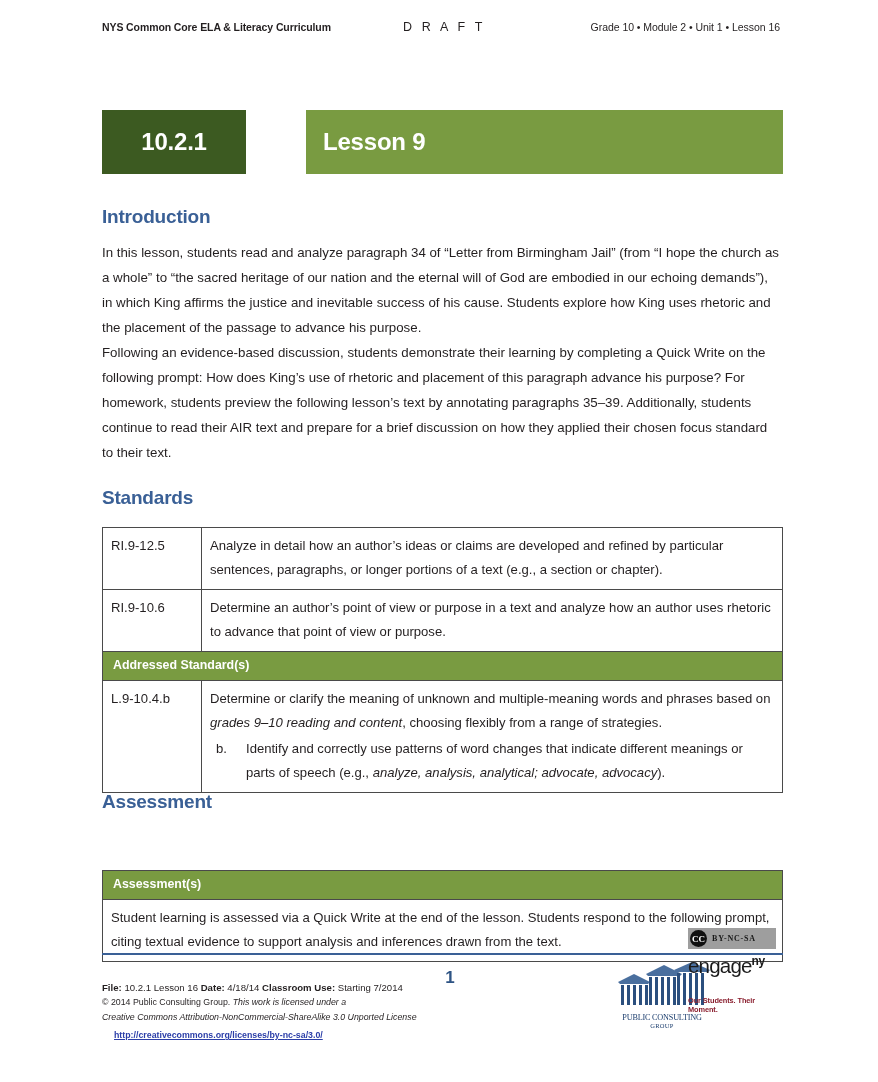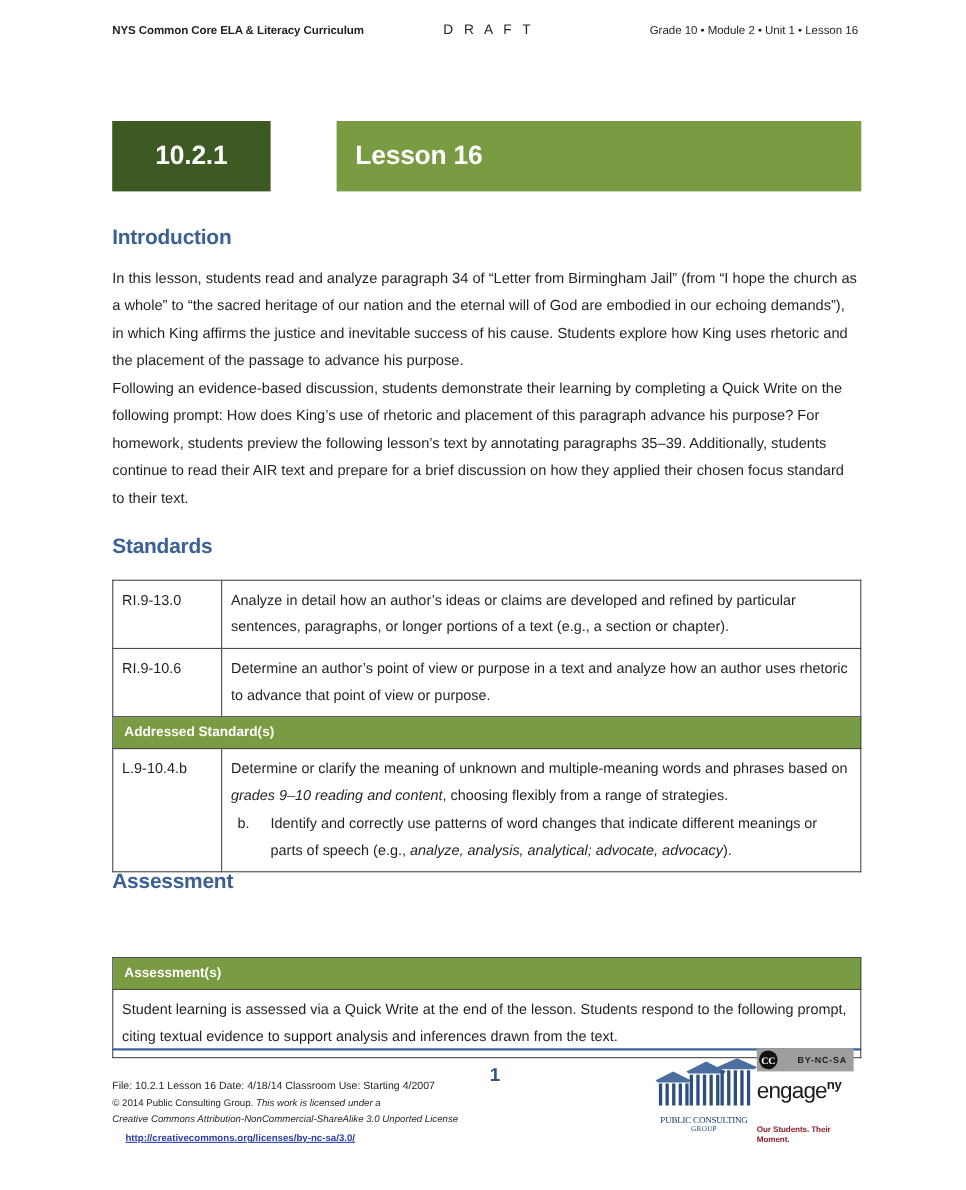--- a/index.html
+++ b/index.html
@@ -160,21 +160,21 @@
     position: absolute;
     left: 102px;
     top: 981px;
     width: 330px;
   }
   .footer-line1 {
     font-size: 9.6px;
     line-height: 14px;
     color: #231f20;
   }
-  .footer-line1 b { font-weight: normal; margin-top: 34px; }
+  .footer-line1 b { font-weight: bold; margin-top: 34px; }
   .footer-line2, .footer-line3 {
     font-size: 8.8px;
     line-height: 14.5px;
     color: #231f20;
   }
   .footer-ital { font-style: italic; }
   .footer-link {
     font-size: 8.8px;
     line-height: 15px;
     color: #2b3ea8;
@@ -190,29 +190,29 @@
     width: 40px;
     text-align: center;
     color: #2e5484;
     font-size: 17px;
     font-weight: bold;
   }
 
   
   .logo-pcg {
     position: absolute;
-    left: 590px;
+    left: 612px;
     top: 962px;
     width: 100px;
     height: 62px;
   }
   .logo-en {
     position: absolute;
     left: 688px;
-    top: 953px;
+    top: 928px;
     width: 98px;
     height: 60px;
   }
   .cc-badge {
     width: 88px;
     height: 21px;
     background: #9e9e9e;
     display: flex;
     align-items: center;
     padding: 0 2px;
@@ -228,22 +228,22 @@
     display: flex;
     align-items: center;
     justify-content: center;
     font-family: "Liberation Serif", serif;
   }
   .cc-text {
     color: #1a1a1a;
     font-size: 8px;
     font-weight: bold;
     letter-spacing: 0.8px;
-    margin-left: 18px;
-    font-family: Liberation Sans, sans-serif;
+    margin-left: 5px;
+    font-family: Liberation Serif, serif;
   }
   .en-word {
     font-size: 20.5px;
     color: #1b1b1b;
     letter-spacing: -0.8px;
     margin-top: 1px;
     line-height: 22px;
     font-family: "Liberation Sans", sans-serif;
   }
   .en-sup {
@@ -282,33 +282,33 @@
 
   <div class="doc-header">
     <div class="hdr-left">NYS Common Core ELA &amp; Literacy Curriculum</div>
     <div class="hdr-center">D R A F T</div>
     <div class="hdr-right">Grade 10 • Module 2 • Unit 1 • Lesson 16</div>
   </div>
 
   <div class="title-banner">
     <div class="banner-code">10.2.1</div>
     <div class="banner-gap"></div>
-    <div class="banner-title">Lesson 16</div>
+    <div class="banner-title">Lesson 9</div>
   </div>
 
   <div class="section-heading" style="top:206px;">Introduction</div>
   <div class="body-para" style="top:240px;">In this lesson, students read and analyze paragraph 34 of “Letter from Birmingham Jail” (from “I hope the church as a whole” to “the sacred heritage of our nation and the eternal will of God are embodied in our echoing demands”), in which King affirms the justice and inevitable success of his cause. Students explore how King uses rhetoric and the placement of the passage to advance his purpose.</div>
   <div class="body-para" style="top:340px;">Following an evidence-based discussion, students demonstrate their learning by completing a Quick Write on the following prompt: How does King’s use of rhetoric and placement of this paragraph advance his purpose? For homework, students preview the following lesson’s text by annotating paragraphs 35–39. Additionally, students continue to read their AIR text and prepare for a brief discussion on how they applied their chosen focus standard to their text.</div>
 
   <div class="section-heading" style="top:487px;">Standards</div>
 
   <table class="std-table" style="top:527px;">
     <tbody>
       <tr>
-        <td class="code-cell">RI.9-13.0</td>
+        <td class="code-cell">RI.9-12.5</td>
         <td>Analyze in detail how an author’s ideas or claims are developed and refined by particular sentences, paragraphs, or longer portions of a text (e.g., a section or chapter).</td>
       </tr>
       <tr>
         <td class="code-cell">RI.9-10.6</td>
         <td>Determine an author’s point of view or purpose in a text and analyze how an author uses rhetoric to advance that point of view or purpose.</td>
       </tr>
       <tr class="band-row">
         <td colspan="2">Addressed Standard(s)</td>
       </tr>
       <tr>
@@ -333,21 +333,21 @@
       </tr>
       <tr>
         <td>Student learning is assessed via a Quick Write at the end of the lesson. Students respond to the following prompt, citing textual evidence to support analysis and inferences drawn from the text.</td>
       </tr>
     </tbody>
   </table>
 
   <div class="footer-rule"></div>
 
   <div class="footer-block">
-    <div class="footer-line1"><b>File:</b> <span>10.2.1 Lesson 16 </span><b>Date:</b> <span>4/18/14 </span><b>Classroom Use:</b> <span>Starting 4/2007</span></div>
+    <div class="footer-line1"><b>File:</b> <span>10.2.1 Lesson 16 </span><b>Date:</b> <span>4/18/14 </span><b>Classroom Use:</b> <span>Starting 7/2014</span></div>
     <div class="footer-line2"><span>© 2014 Public Consulting Group. </span><span class="footer-ital">This work is licensed under a</span></div>
     <div class="footer-line3 footer-ital">Creative Commons Attribution-NonCommercial-ShareAlike 3.0 Unported License</div>
     <a class="footer-link" href="#">http://creativecommons.org/licenses/by-nc-sa/3.0/</a>
   </div>
 
   <div class="page-number">1</div>
 
   <div class="logo-pcg">
     <svg width="100" height="46" viewBox="0 0 100 46">
       <g fill="#2b4f7e">

